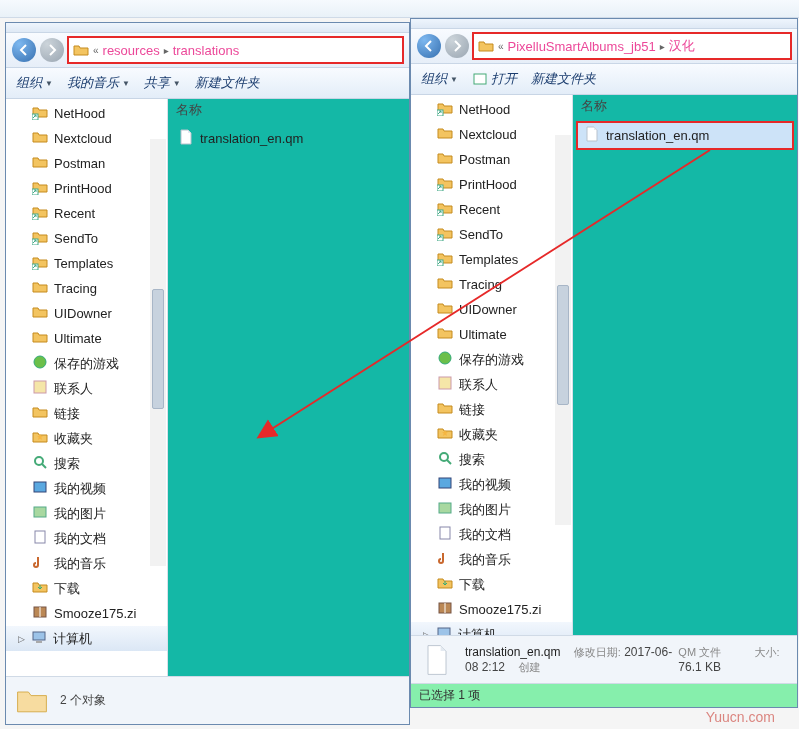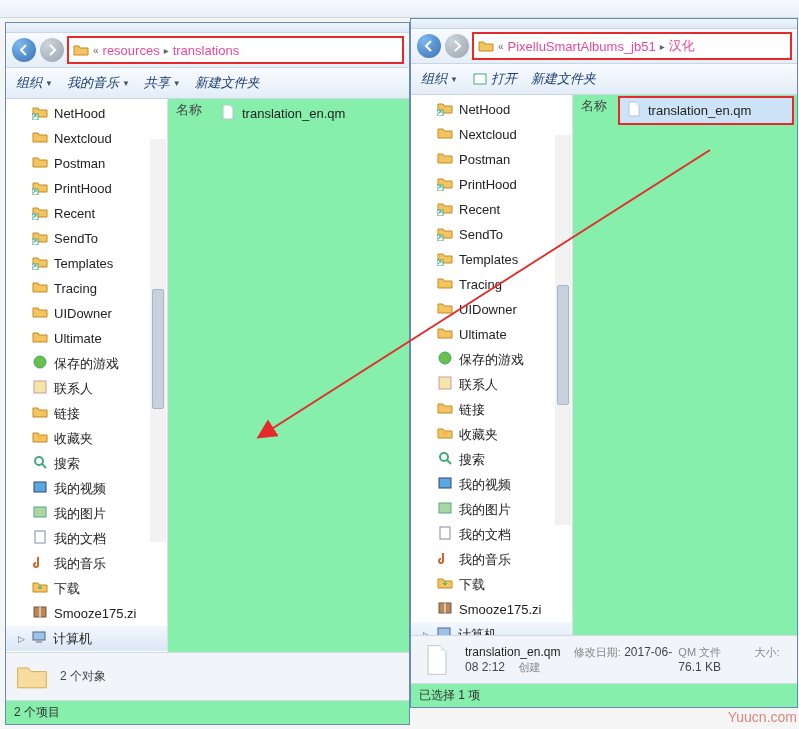--- a/index.html
+++ b/index.html
@@ -18,35 +18,35 @@
 .addr-sep { color: #666; font-size: 10px; }
 .toolbar { display: flex; align-items: center; gap: 14px; padding: 6px 10px; background: linear-gradient(180deg, #f8fbff, #e3edf8); border-bottom: 1px solid #c8d5e5; font-size: 13px; color: #1a3c6e; }
 .tool-item { display: flex; align-items: center; gap: 3px; cursor: pointer; font-style: italic; }
 .tool-drop { font-size: 8px; color: #456; }
 .content { flex: 1; display: flex; overflow: hidden; }
 .sidebar { width: 162px; background: #fff; border-right: 1px solid #d8e0ea; overflow-y: auto; padding: 2px 0; }
 .side-item { display: flex; align-items: center; gap: 6px; padding: 3px 6px 3px 26px; font-size: 13px; color: #222; cursor: pointer; white-space: nowrap; }
 .side-item.computer { background: linear-gradient(180deg, #f2f7fd, #dbe7f5); font-weight: 400; padding-left: 12px; }
 .side-item.group { padding-left: 12px; }
 .icon { width: 16px; height: 16px; flex-shrink: 0; }
-.main { flex: 1; display: flex; flex-direction: row; background: #86efac; }
+.main { flex: 1; display: flex; flex-direction: column; background: #14b8a6; }
 .col-header { padding: 2px 8px 4px; font-size: 13px; color: #444; border-bottom: 1px solid transparent; }
 .file-list { flex: 1; padding: 2px 4px; }
 .file-row { display: flex; align-items: center; gap: 6px; padding: 3px 6px; font-size: 13px; color: #222; cursor: pointer; }
 .file-row.sel { background: #cde3f8; border: 1px solid #7cb0e2; }
 .file-row.hl { outline: 2px solid #e62929; outline-offset: -1px; }
 .status-bar { display: flex; align-items: center; padding: 4px 8px; background: #f1f5fa; border-top: 1px solid #d0dae6; font-size: 12px; color: #444; min-height: 48px; }
 .status-icon { width: 36px; height: 36px; margin-right: 10px; flex-shrink: 0; }
 .status-text { display: flex; flex-direction: row; gap: 1px; }
 .status-sub { color: #888; font-size: 11px; }
 .footer { padding: 3px 8px; font-size: 12px; color: #333; background: #86efac; border-top: 1px solid #d0dae6; }
 .scrollbar-v { position: absolute; right: 1px; top: 40px; bottom: 110px; width: 16px; background: #f2f2f2; }
 .scroll-thumb { position: absolute; left: 2px; width: 12px; background: #c7d2de; border: 1px solid #a8b6c7; border-radius: 2px; }
 .arrow-svg { position: absolute; pointer-events: none; z-index: 60; }
-.watermark { position: absolute; right: 2px; bottom: 4px; font-size: 14px; color: #d0564e; opacity: .7; font-family: Arial; z-index: 70; text-align: right; line-height: 1.1; }
+.watermark { position: absolute; right: 24px; bottom: 4px; font-size: 14px; color: #d0564e; opacity: .7; font-family: Arial; z-index: 70; text-align: right; line-height: 1.1; }
 .top-faint { position: absolute; left: 0; right: 0; top: 0; height: 18px; background: linear-gradient(180deg, #f6fafe, #e9f1f8); border-bottom: 1px solid #cfdae7; }
 </style>
 </head>
 <body>
 
 <div class="top-faint"></div>
 
 <div class="window window-left">
   <div class="titlebar-gap"></div>
   <div class="nav-row">
@@ -254,21 +254,20 @@
     </div>
   </div>
   <div class="status-bar">
     <svg class="status-icon" viewBox="0 0 40 40">
         <path fill="#f7dca0" stroke="#d4a843" d="M4 10h12l3 4h17v18H4z"></path>
       </svg>
     <div class="status-text">
         <span>2 个对象</span>
       </div>
   </div>
-  <div class="footer">2 个项目</div>
 </div>
 
 <div class="window window-right">
   <div class="titlebar-gap"></div>
   <div class="nav-row">
     <div class="nav-btn">
       <svg class="icon" viewBox="0 0 16 16">
           <path d="M10 3 L5 8 L10 13" stroke="#fff" stroke-width="2" fill="none"></path>
         </svg>
     </div>

